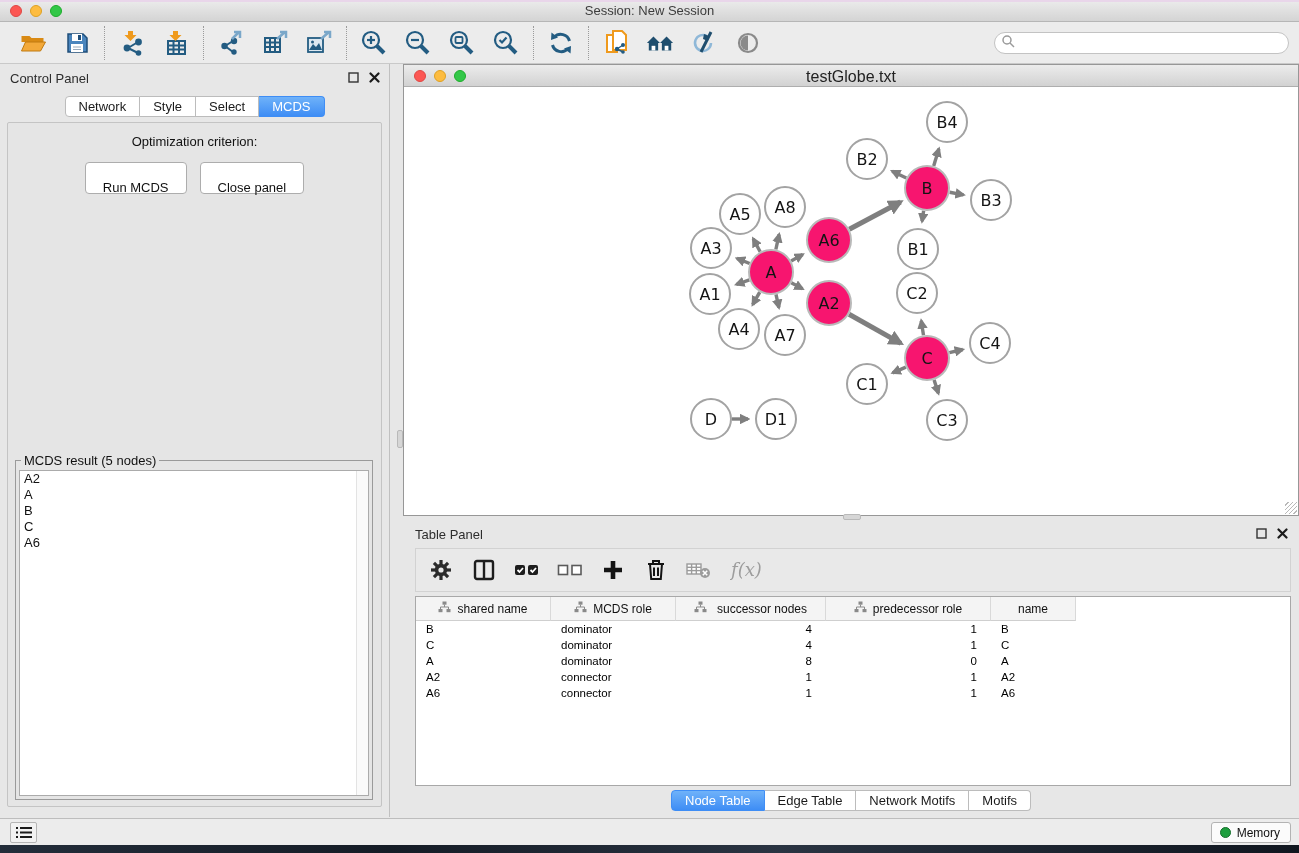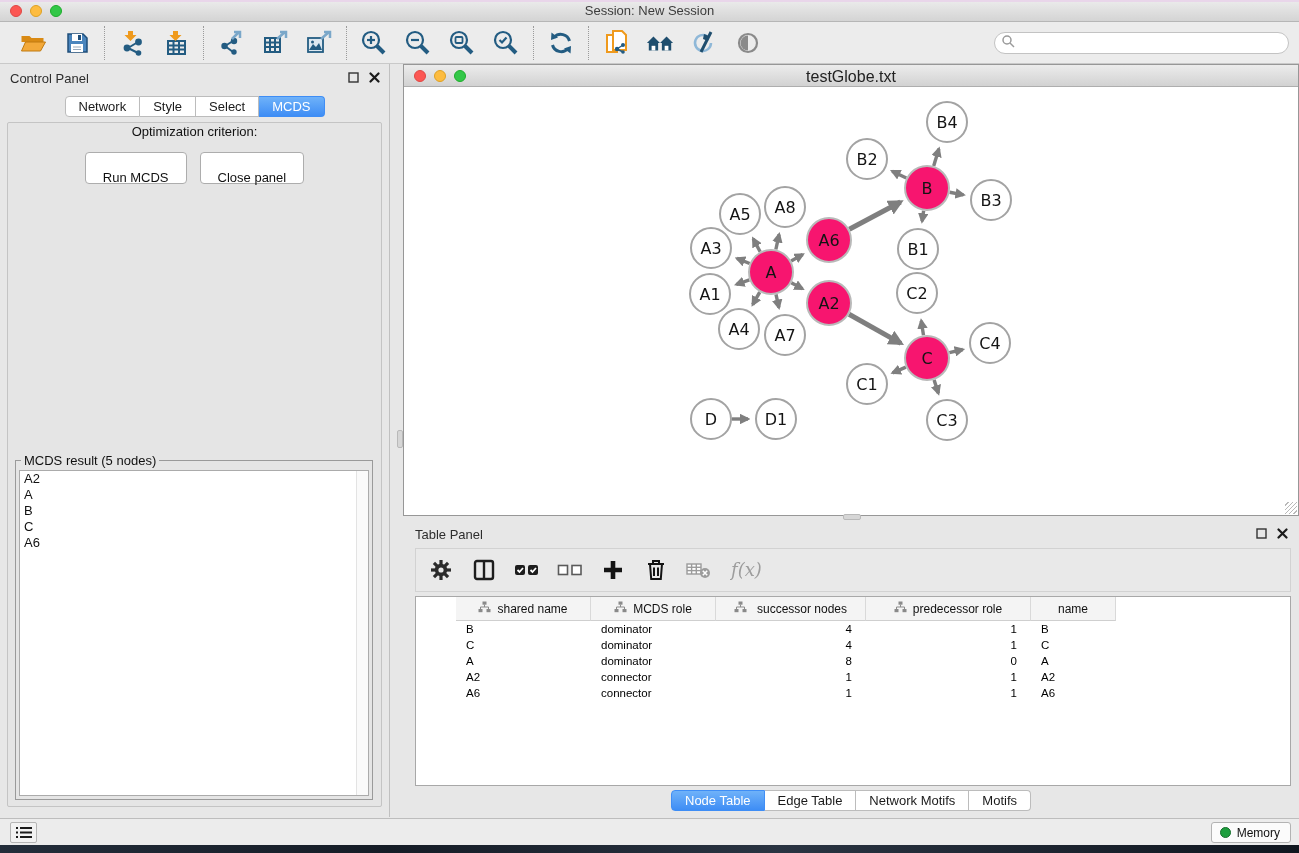--- a/index.html
+++ b/index.html
@@ -38,21 +38,21 @@
   .seg { background:#fff; border:1px solid #bcbcbc; border-left:none; padding:0 13px; font-size:13px;
     color:#1a1a1a; height:21px; line-height:20px; cursor:default; }
   .seg:first-child { border-left:1px solid #bcbcbc; border-radius:4px 0 0 4px; }
   .seg:last-child { border-radius:0 4px 4px 0; }
   .seg.active { background:linear-gradient(#6fb2f9,#3e8df5); border-color:#3e8df5; color:#fff; }
 
   #cp-tabs { position:absolute; top:32px; left:50%; transform:translateX(-50%); }
 
   .cp-content { position:absolute; left:7px; right:7px; top:58px; bottom:10px;
     background:#e5e5e5; border:1px solid #c4c4c4; border-radius:2px; }
-  .criterion-label { text-align:center; margin-top:1px; font-size:13px; color:#111; }
+  .criterion-label { text-align:center; margin-top:11px; font-size:13px; color:#111; }
   .dropdown { position:relative; margin:9px auto 0; width:312px; height:23px; background:#fff;
     border:1px solid #b3b3b3; border-radius:4px; font-size:13px; color:#111; line-height:21px; padding-left:9px; }
   .dd-stepper { position:absolute; right:-1px; top:-1px; width:20px; height:23px; border-radius:0 4px 4px 0;
     background:linear-gradient(#6ab0fa,#3c8bf4); display:flex; flex-direction:column; align-items:center; justify-content:center; gap:2px; }
   .btn-row { display:flex; justify-content:center; gap:13px; margin-top:13px; }
   .push-btn { height:22px; padding:15px 17px; background:#fff; border:1px solid #adadad; border-radius:4px;
     font-size:13px; color:#111; line-height:20px; cursor:default; }
 
   .mcds-fieldset { position:absolute; left:7px; right:8px; top:337px; bottom:6px; border:1px solid #9a9a9a; }
   .mcds-legend { position:absolute; top:-8px; left:5px; background:#e5e5e5; padding:0 3px; font-size:13px; color:#111; }
@@ -74,21 +74,21 @@
     background:#d6d6d6; border:1px solid #b9b9b9; border-radius:2px; }
   .splitter-handle-h { position:absolute; left:843px; top:514px; width:18px; height:6px;
     background:#d6d6d6; border:1px solid #b9b9b9; border-radius:2px; }
 
   
   #table-panel { position:absolute; left:403px; top:520px; width:896px; height:297px; background:#e7e7e7; }
   .tp-toolbar { position:absolute; left:12px; right:8px; top:28px; height:44px; background:#e9e9e9;
     border:1px solid #d2d2d2; display:flex; align-items:center; gap:17px; padding-left:12px; }
   .tp-ticon { width:26px; height:26px; display:flex; align-items:center; justify-content:center; cursor:default; }
   .tp-table { position:absolute; left:12px; right:8px; top:76px; height:190px; background:#fff;
-    border:1px solid #a8a8a8; overflow:hidden;padding-left:40px; }
+    border:1px solid #a8a8a8; overflow:hidden; }
   .th-row { display:flex; }
   .th-cell { background:#f4f4f4; border-right:1px solid #d9d9d9; border-bottom:1px solid #cfcfcf;
     height:24px; display:flex; align-items:center; justify-content:center; gap:6px;
     font-size:12px; color:#111; }
   .tr-row { display:flex; height:16px; }
   .td-cell { font-size:11.5px; color:#000; line-height:16px; padding-left:10px; white-space:nowrap; overflow:hidden; }
   .td-cell.num { text-align:right; padding-left:0; padding-right:14px; }
   .tr-row:first-child .td-cell { padding-top:5px; }
   #tp-tabs { position:absolute; left:50%; transform:translateX(-50%); top:270px; }
 

